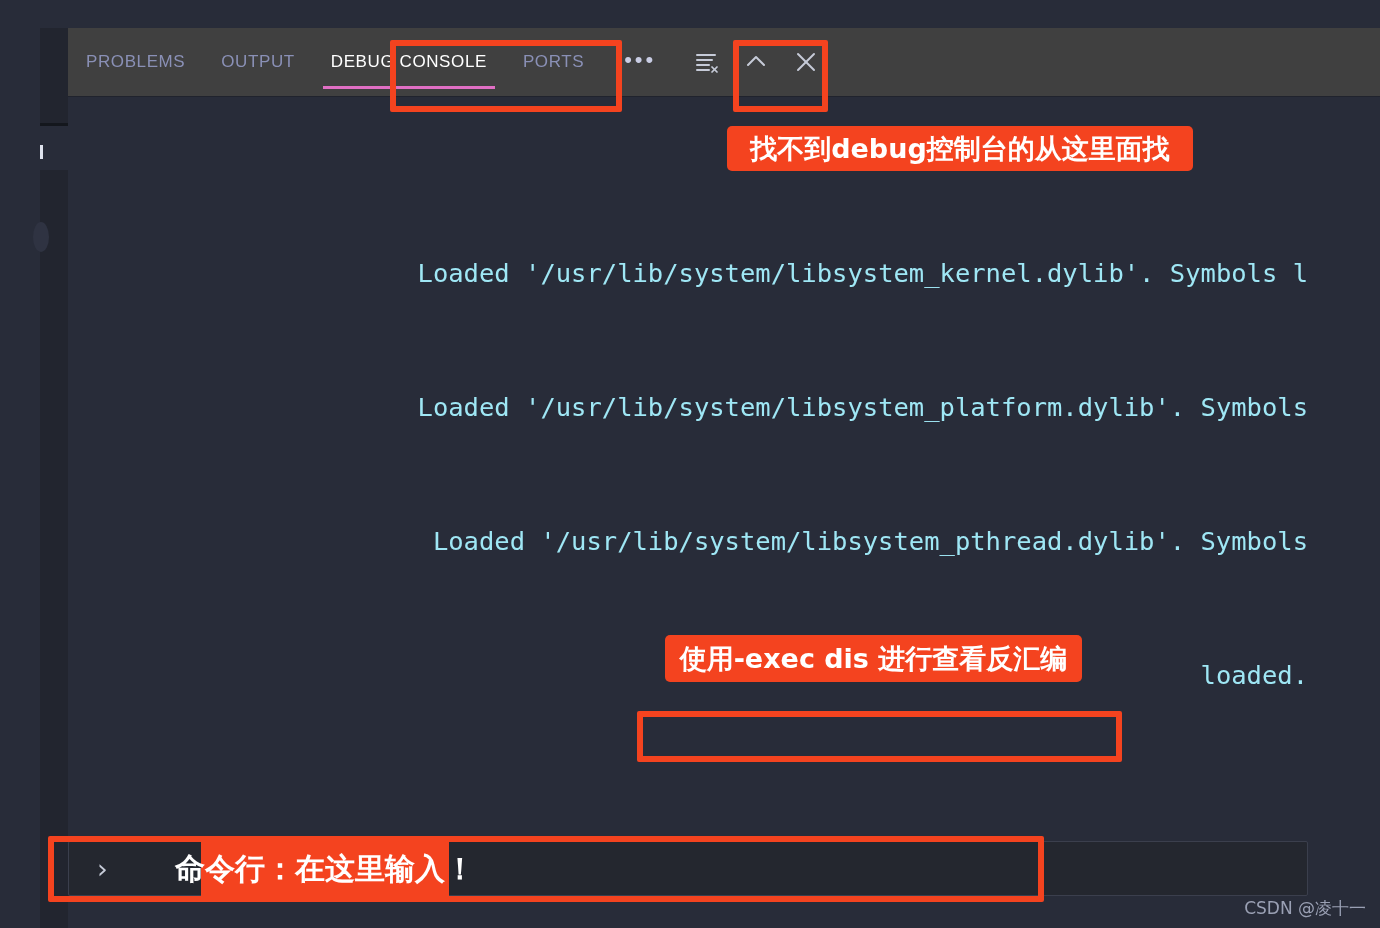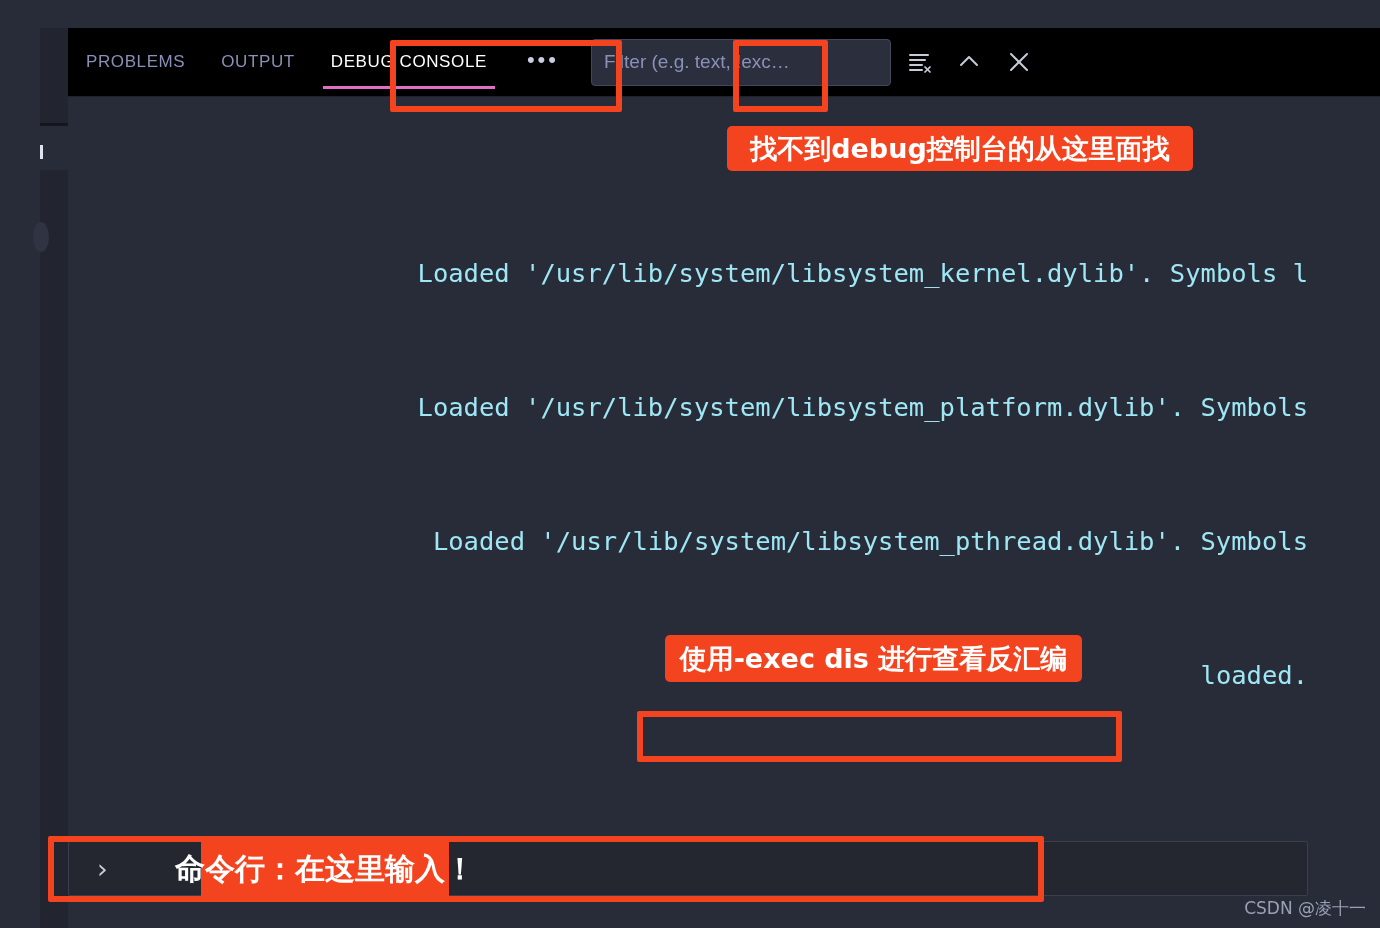--- a/index.html
+++ b/index.html
@@ -45,21 +45,21 @@
   #editor-left-bg {
     position: absolute;
     left: 0; top: 0; width: 40px; height: 928px;
     background: #282c39;
   }
 
   
   #panel-header {
     position: absolute;
     left: 68px; top: 28px; right: 0; height: 68px;
-    background: #000000;
+    background: #404040;
     display: flex;
     align-items: center;
   }
   #panel-header-rule {
     position: absolute;
     left: 68px; top: 96px; right: 0; height: 1px;
     background: #20232d;
   }
 
   .tab {
@@ -233,24 +233,24 @@
   <div id="gutter-tab-underline"></div>
   <div id="gutter-caret"></div>
   <div class="gutter-strip" id="gutter-b"></div>
   <div class="gutter-strip" id="gutter-c"></div>
   <div id="gutter-bubble"></div>
 
   <div id="panel-header">
     <div class="tab">PROBLEMS</div>
     <div class="tab">OUTPUT</div>
     <div class="tab active">DEBUG CONSOLE</div>
+    <div class="tab">PORTS</div>
 
     <div id="more-button">•••</div>
 
-    <input id="filter-input" type="text" placeholder="Filter (e.g. text, !exc…" style="">
 
     <div class="header-icon">
       <svg width="26" height="26" viewBox="0 0 26 26">
         <g stroke="#c6cbd8" stroke-width="2" stroke-linecap="round">
           <line x1="4" y1="6" x2="22" y2="6"></line>
           <line x1="4" y1="11" x2="19" y2="11"></line>
           <line x1="4" y1="16" x2="16" y2="16"></line>
           <line x1="4" y1="21" x2="16" y2="21"></line>
         </g>
         <g stroke="#c6cbd8" stroke-width="1.7" stroke-linecap="round">

